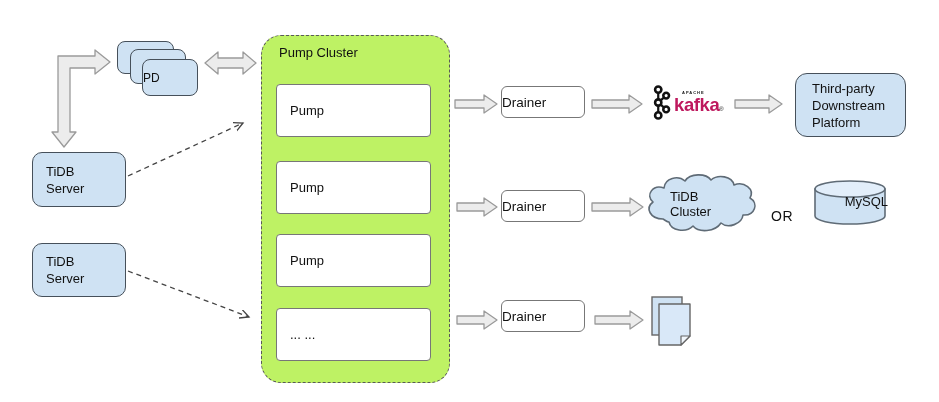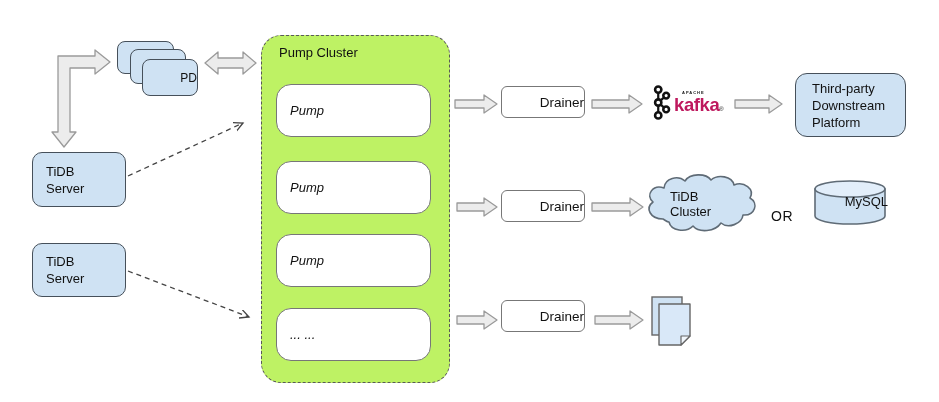--- a/index.html
+++ b/index.html
@@ -11,29 +11,29 @@
   .pre{white-space:pre-line;}
   .node-blue{
     position:absolute;background:#cfe2f3;border:1.6px solid #46505a;
     border-radius:10px;box-sizing:border-box;
   }
   .node-white{
     position:absolute;background:#ffffff;border:1.4px solid #777777;
     border-radius:6px;box-sizing:border-box;
   }
   .flex-left{display:flex;align-items:center;padding-left:13px;}
-  .flex-center{display:flex;align-items:center;justify-content:flex-end;}
+  .flex-center{display:flex;align-items:center;justify-content:flex-start;}
   .lbl{font-size:13px;line-height:17px;}
   .lbl-sm{font-size:12px;}
   .cluster{
     position:absolute;left:261px;top:35px;width:189px;height:348px;
     border:1.6px dashed #5a5a5a;border-radius:20px;box-sizing:border-box;background:#bef264;
   }
   .cluster-title{position:absolute;left:17px;top:9px;font-size:13px;}
-  .pump{left:14px;width:155px;height:53px;border-radius:15px;font-style:italic;}
+  .pump{left:14px;width:155px;height:53px;border-radius:4px;}
   .drainer{left:501px;width:84px;height:32px;border-radius:6px;font-size:13.5px;}
   .connector-layer{position:absolute;left:0;top:0;pointer-events:none;}
   .kafka{position:absolute;left:651px;top:85px;display:flex;align-items:center;gap:3px;height:35px;}
   .kafka-word{position:relative;padding-top:4px;}
   .kafka-apache{position:absolute;top:0px;left:8px;font-size:4px;letter-spacing:1px;font-weight:700;color:#111;}
   .kafka-text{font-size:18.5px;font-weight:700;letter-spacing:-0.4px;color:#be185d;}
   .kafka-reg{font-size:6px;color:#0d0d0d;}
   .cloud-text{position:absolute;left:670px;top:189px;font-size:13px;line-height:15px;}
   .or-label{position:absolute;left:771px;top:208px;font-size:14px;letter-spacing:0.5px;}
   .mysql-text{position:absolute;left:812px;top:194px;width:76px;text-align:right;font-size:13px;}

